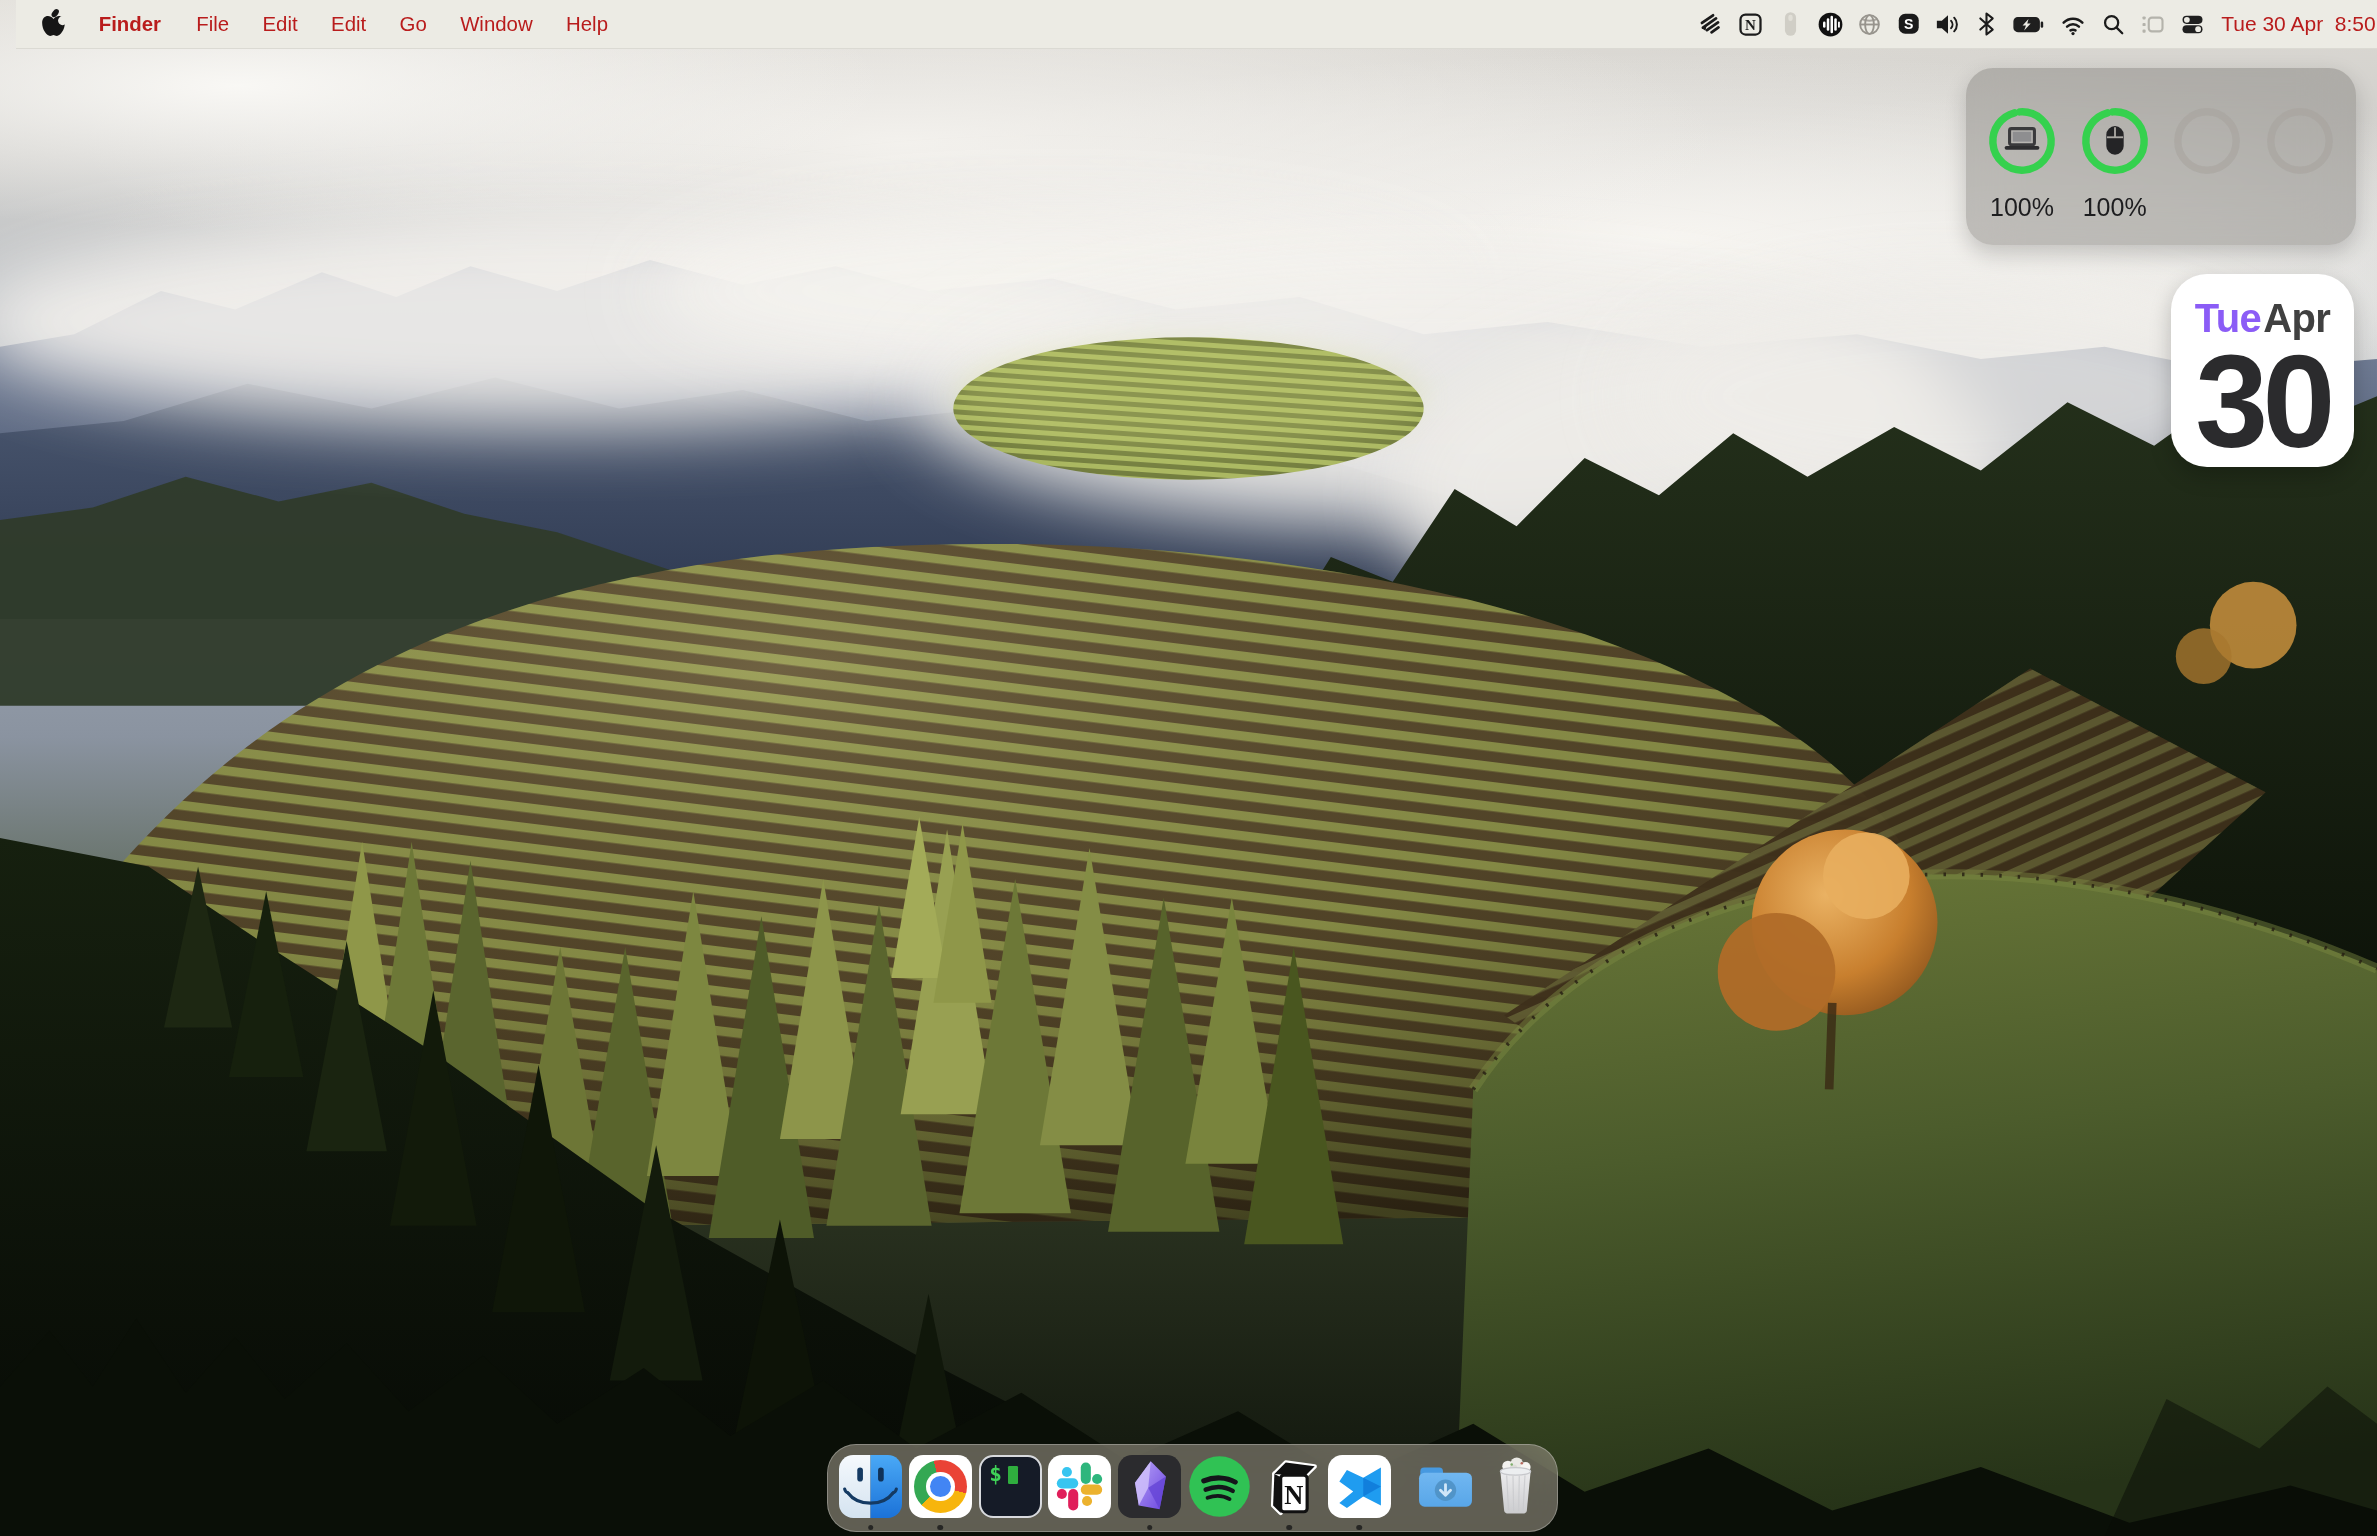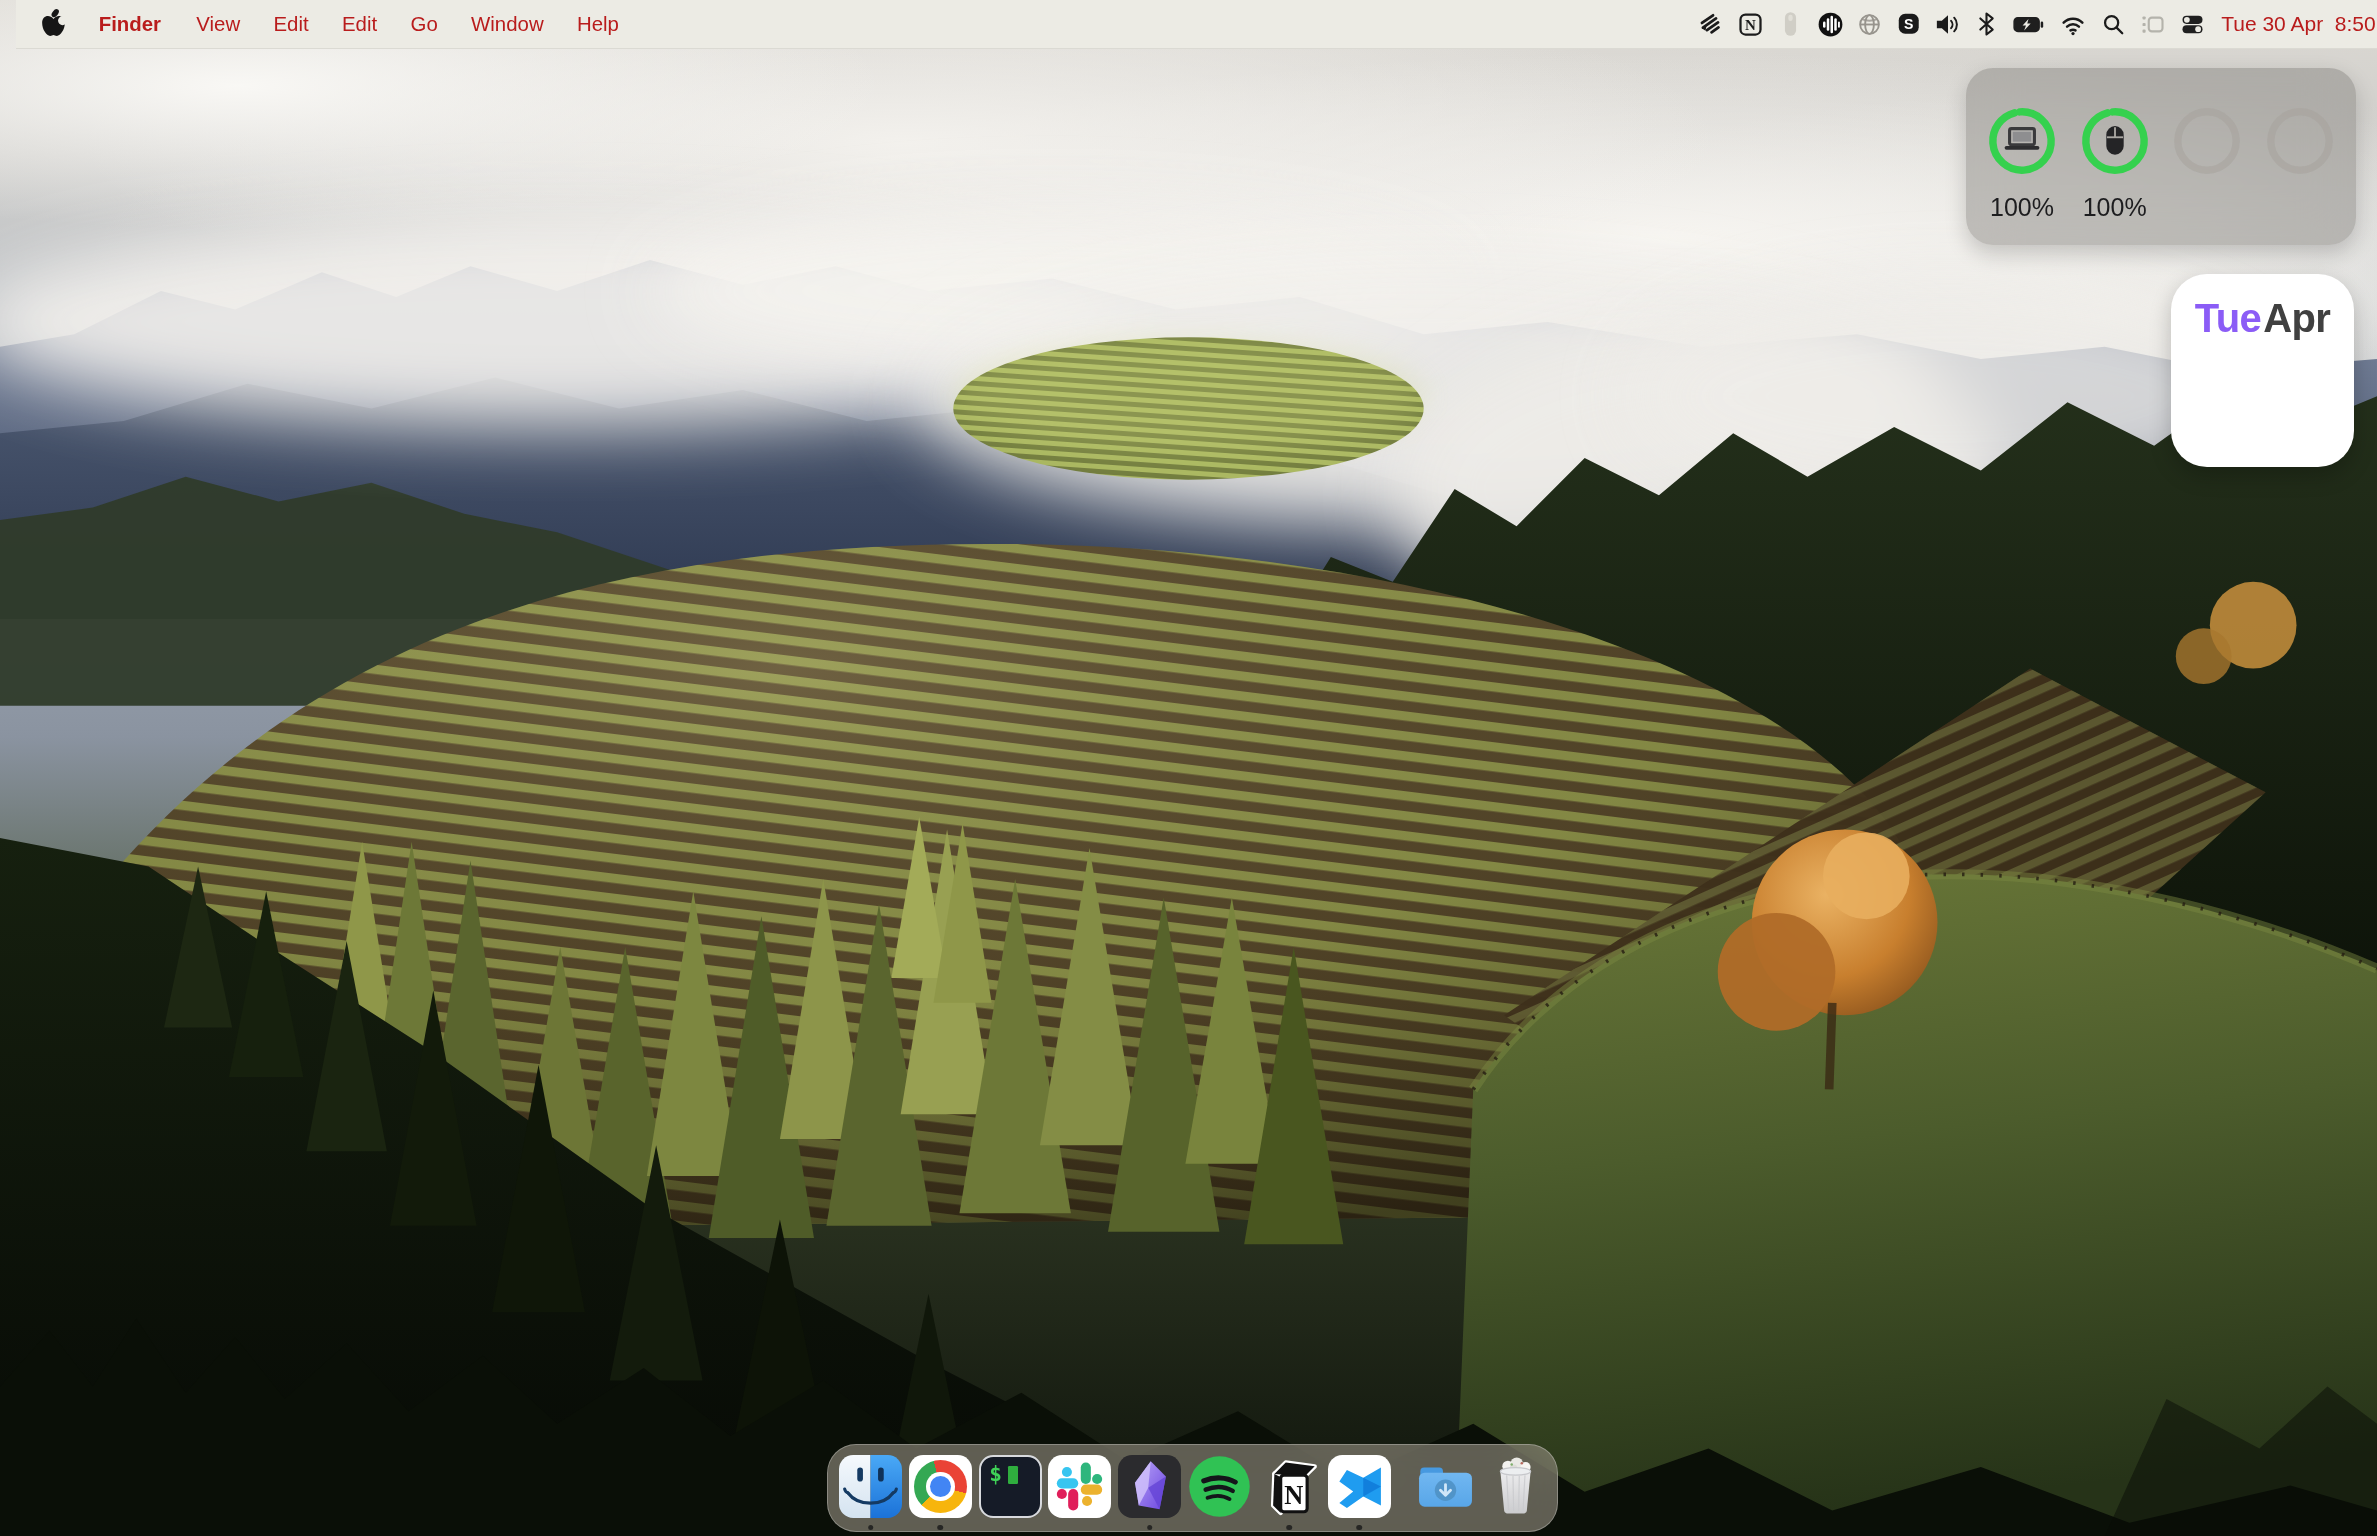--- a/index.html
+++ b/index.html
@@ -213,21 +213,21 @@
   <div class="menubar">
     <div class="mb-left">
       <span class="apple">
         <svg width="25" height="30" viewBox="0 0 44 52">
           <path fill="#161616" d="M22,17 C14,8 2,12 2,24 C2,36 10,47 16,47 C19,47 20,45.5 22,45.5 C24,45.5 25,47 28,47 C34,47 42,36 42,24 C42,12 30,8 22,17 Z"></path>
           <circle cx="38" cy="20" r="8" fill="#ecebe4"></circle>
           <ellipse cx="25" cy="7" rx="5" ry="8" fill="#161616" transform="rotate(38 25 7)"></ellipse>
         </svg>
       </span>
       <span class="mitem app">Finder</span>
-      <span class="mitem">View</span>
+      <span class="mitem">File</span>
       <span class="mitem">Edit</span>
       <span class="mitem">Edit</span>
       <span class="mitem">Go</span>
       <span class="mitem">Window</span>
       <span class="mitem">Help</span>
     </div>
     <div class="mb-right">
       <span class="sicon">
         <svg width="25" height="25" viewBox="0 0 40 40">
             <g transform="rotate(-35 20 20)" fill="#1b1b1b">
@@ -378,20 +378,21 @@
         </svg>
       </div>
       <div class="batt-pct"></div>
     </div>
   </div>
 
   <div class="cal-widget">
     <div class="cal-head">
       <span class="cal-wd">Tue</span><span class="cal-mo">Apr</span>
     </div>
+    <div class="cal-day">30</div>
   </div>
 
   <div class="dock">
 
     <div class="dock-item running">
       <span class="tile">
         <svg width="63" height="63" viewBox="0 0 100 100">
           <defs>
             <linearGradient id="finL" x1="0" y1="0" x2="0" y2="1">
                 <stop offset="0" stop-color="#f5f9fd"></stop>

